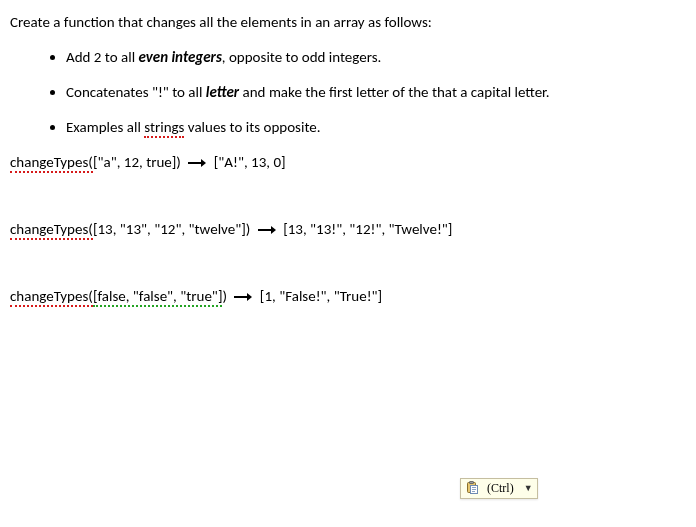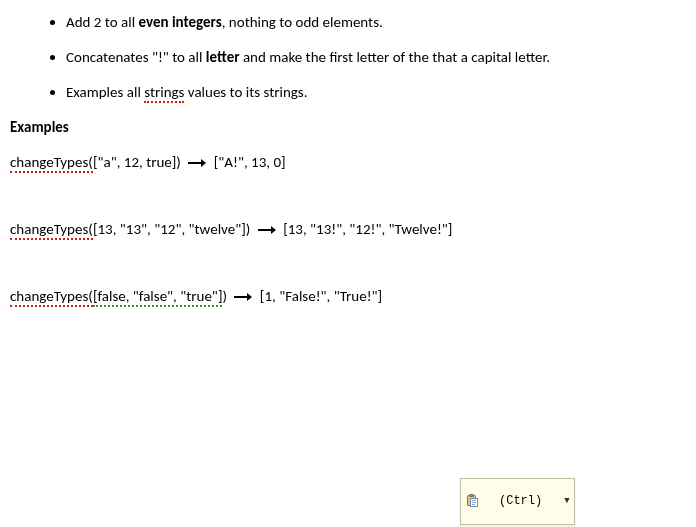--- a/index.html
+++ b/index.html
@@ -57,67 +57,68 @@
       margin: 0 4px;
       vertical-align: middle;
     }
     .arrow svg {
       display: block;
     }
     .smarttag {
       position: absolute;
       border: 1px solid #c5bea0;
       background: #fefee9;
-      font-family: Liberation Mono, monospace;
+      font-family: Liberation Serif, serif;
       font-size: 12px;
       color: #000;
       display: inline-flex;
       align-items: center;
-      padding: 14px 4px;
-      gap: 20px;
+      padding: 1px 4px;
+      gap: 8px;
       box-shadow: 0 1px 2px rgba(0,0,0,0.1);
     }
     .smarttag .paste-icon {
       width: 14px;
       height: 14px;
       display: inline-block;
     }
     .smarttag .chev {
       font-size: 9px;
       color: #333;
       margin-left: 2px;
     }
     .content-wrap {
       position: relative;
       width: 100%;
       height: 100%;
     }
     b {
       font-weight: bold;
+      font-style: italic;
     }
   </style>
 </head>
 <body>
 
 <div class="content-wrap">
 
+  <p class="intro">Create a function that changes all the elements in an array as follows:</p>
 
   <ul class="bullets">
     <li>
-      <span>Add 2 to all </span><b>even integers</b><span>, nothing to odd elements.</span>
+      <span>Add 2 to all </span><b>even integers</b><span>, opposite to odd integers.</span>
     </li>
     <li>
       <span>Concatenates "!" to all </span><b>letter</b><span> and make the first letter of the that a capital letter.</span>
     </li>
     <li>
-      <span>Examples all </span><span class="spell-red">strings</span><span> values to its strings.</span>
+      <span>Examples all </span><span class="spell-red">strings</span><span> values to its opposite.</span>
     </li>
   </ul>
 
-  <p class="heading">Examples</p>
 
   <p class="example-line">
     <span class="spell-red">changeTypes(</span><span>["a", 12, true]</span><span>)</span>
     <span class="arrow">
       <svg width="18" height="10" viewBox="0 0 18 10">
           <line x1="0" y1="5" x2="13" y2="5" stroke="#000" stroke-width="2"></line>
           <polygon points="13,1 18,5 13,9" fill="#000"></polygon>
         </svg>
     </span>
     <span>["A!", 13, 0]</span>

